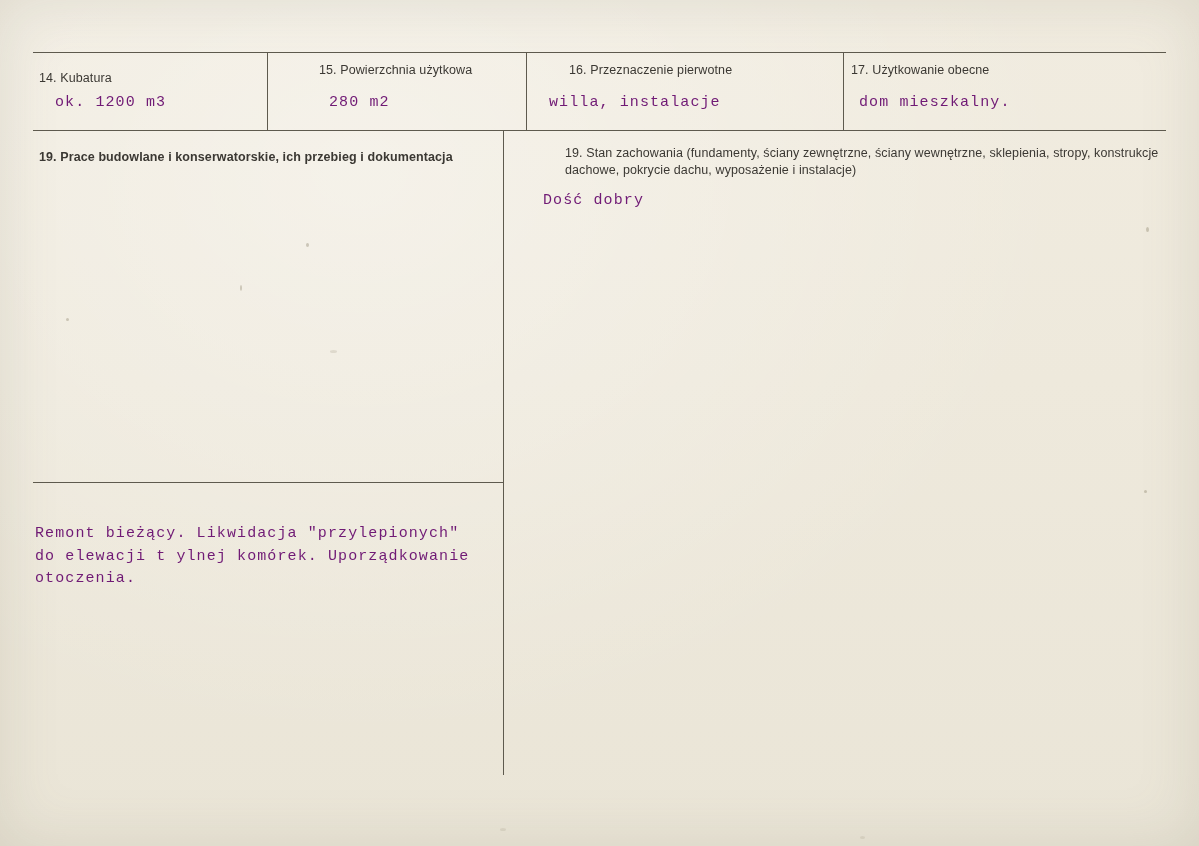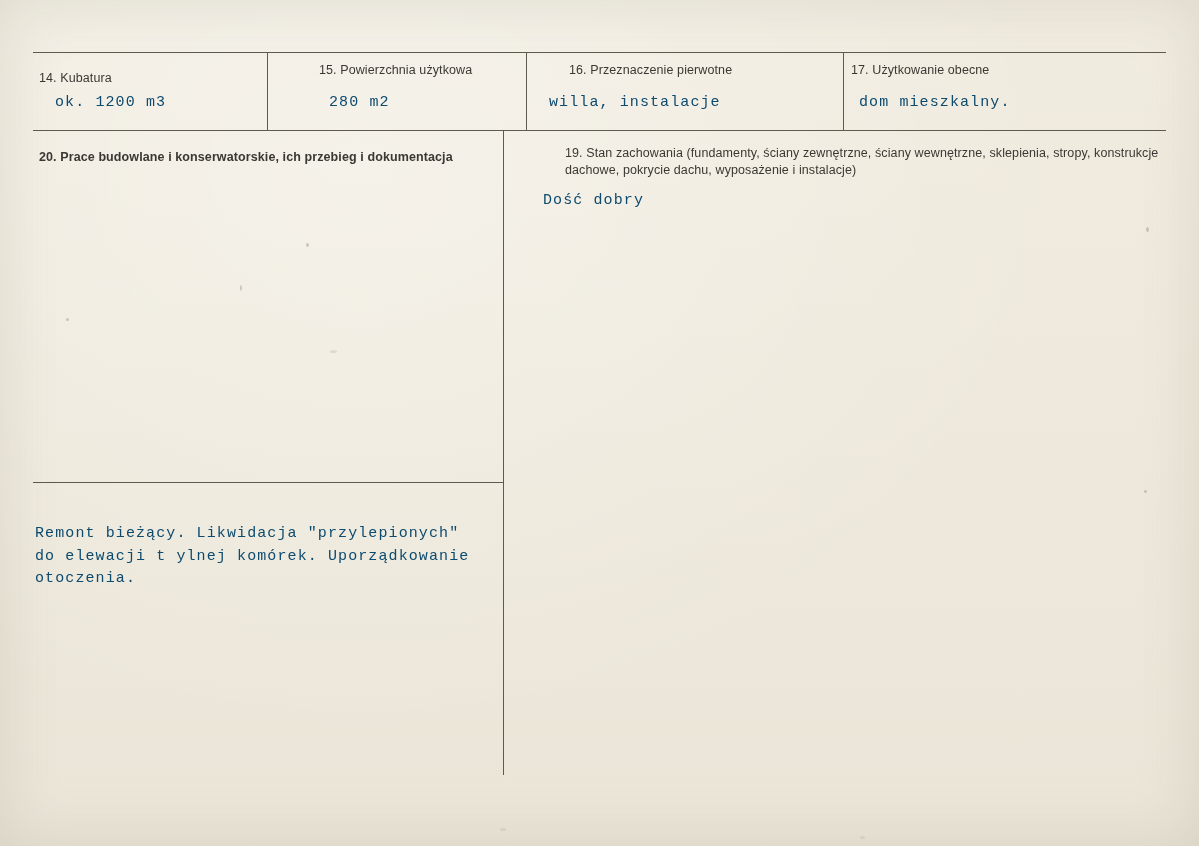--- a/index.html
+++ b/index.html
@@ -60,21 +60,21 @@
     line-height: 1.35;
   }
   .field-label.bold {
     font-weight: 700;
   }
 
   .typed {
     position: absolute;
     font-family: "Liberation Mono", monospace;
     font-size: 15px;
-    color: #0c4a6e;
+    color: #701a75;
     letter-spacing: 1.1px;
     line-height: 1.5;
     white-space: pre-wrap;
   }
 
   
   #lbl-14 { left: 6px;   top: 18px; }
   #lbl-15 { left: 242px; top: 10px; margin-left: 44px; }
   #lbl-16 { left: 500px; top: 10px; margin-left: 36px; }
   #lbl-17 { left: 818px; top: 10px; }
@@ -102,21 +102,21 @@
 
   <div class="rule v-rule" style="left:234px; top:0;   height:78px;"></div>
   <div class="rule v-rule" style="left:493px; top:0;   height:78px;"></div>
   <div class="rule v-rule" style="left:810px; top:0;   height:78px;"></div>
   <div class="rule v-rule" style="left:470px; top:79px; height:644px;"></div>
 
   <div class="field-label" id="lbl-14">14. Kubatura</div>
   <div class="field-label" id="lbl-15">15. Powierzchnia użytkowa</div>
   <div class="field-label" id="lbl-16">16. Przeznaczenie pierwotne</div>
   <div class="field-label" id="lbl-17">17. Użytkowanie obecne</div>
-  <div class="field-label bold" id="lbl-18">20. Prace budowlane i konserwatorskie, ich przebieg i dokumentacja</div>
+  <div class="field-label bold" id="lbl-18">19. Prace budowlane i konserwatorskie, ich przebieg i dokumentacja</div>
   <div class="field-label" id="lbl-19">19. Stan zachowania (fundamenty, ściany zewnętrzne, ściany wewnętrzne, sklepienia, stropy, konstrukcje dachowe, pokrycie dachu, wyposażenie i instalacje)</div>
 
   <div class="typed" id="val-14">ok. 1200 m3</div>
   <div class="typed" id="val-15">280 m2</div>
   <div class="typed" id="val-16">willa, instalacje</div>
   <div class="typed" id="val-17">dom mieszkalny.</div>
   <div class="typed" id="val-19">Dość dobry</div>
   <div class="typed" id="val-20">Remont bieżący. Likwidacja "przylepionych"
 do elewacji t ylnej komórek. Uporządkowanie
 otoczenia.</div>

